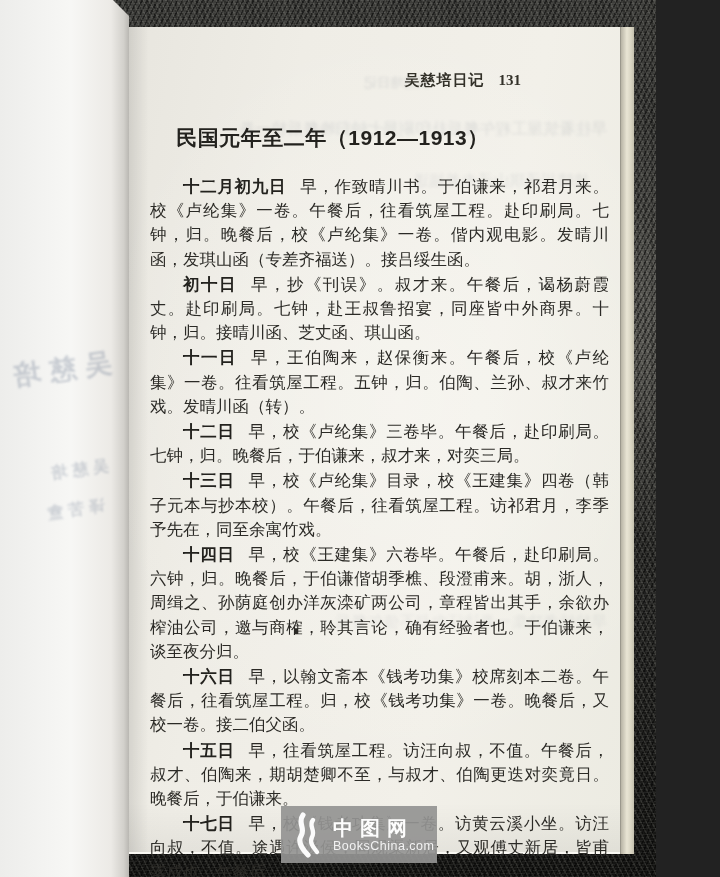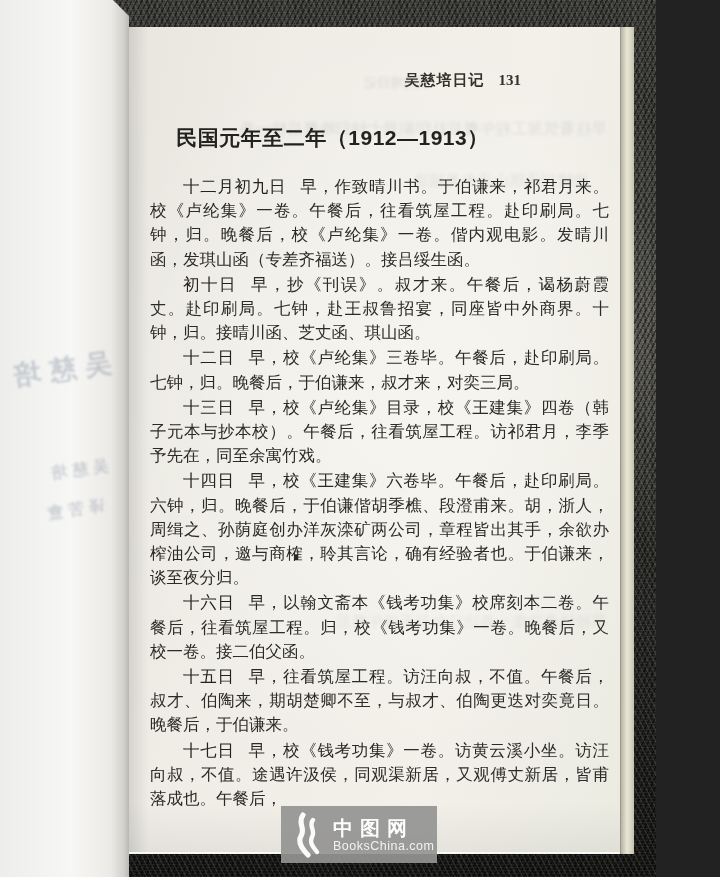--- a/index.html
+++ b/index.html
@@ -46,21 +46,21 @@
   .page-content{position:relative;z-index:2;color:#2b2a26;}
   .header{margin-top:44px;padding-right:100px;text-align:right;
     font-size:15px;font-weight:600;letter-spacing:1px;color:#333129;}
   .header .pagenum{margin-left:14px;letter-spacing:0;}
   .title{margin:34px 85px 0 0;text-align:center;font-size:21px;
     font-family:"Liberation Sans","DejaVu Sans",sans-serif;font-weight:700;
     color:#23221e;letter-spacing:0.5px;}
   .bodytext{margin-top:22px;padding:0 12px 0 21px;font-size:16.5px;line-height:24.2px;
     text-align:justify;color:#2b2a26;}
   .bodytext p{margin:0;text-indent:2em;}
-  .date{font-family:"Liberation Sans","DejaVu Sans",sans-serif;font-weight:400;
+  .date{font-family:"Liberation Sans","DejaVu Sans",sans-serif;font-weight:700;
     color:#23221e;margin-right:0.85em;}
   
   .ghost{position:absolute;transform:scaleX(-1);color:#4a5568;filter:blur(1.6px);
     white-space:nowrap;overflow:hidden;pointer-events:none;z-index:1;}
   .gh-header{left:205px;top:47px;font-size:13px;opacity:.16;width:95px;}
   .gh-a{left:18px;top:92px;font-size:16px;opacity:.12;width:460px;}
   .gh-b{left:150px;top:144px;font-size:16px;opacity:.10;width:310px;}
   .gh-c{left:18px;top:585px;font-size:16px;opacity:.08;width:460px;}
   
   .watermark{position:absolute;left:281px;top:806px;width:156px;height:57px;z-index:5;
@@ -96,20 +96,21 @@
     <div class="page-content">
       <div class="header">
         <span>吴慈培日记</span><span class="pagenum">131</span>
       </div>
 
       <h1 class="title">民国元年至二年（1912—1913）</h1>
 
       <div class="bodytext">
         <p><b class="date">十二月初九日</b><span>早，作致晴川书。于伯谦来，祁君月来。校《卢纶集》一卷。午餐后，往看筑屋工程。赴印刷局。七钟，归。晚餐后，校《卢纶集》一卷。偕内观电影。发晴川函，发琪山函（专差齐福送）。接吕绥生函。</span></p>
         <p><b class="date">初十日</b><span>早，抄《刊误》。叔才来。午餐后，谒杨蔚霞丈。赴印刷局。七钟，赴王叔鲁招宴，同座皆中外商界。十钟，归。接晴川函、芝丈函、琪山函。</span></p>
+        <p><b class="date">十一日</b><span>早，王伯陶来，赵保衡来。午餐后，校《卢纶集》一卷。往看筑屋工程。五钟，归。伯陶、兰孙、叔才来竹戏。发晴川函（转）。</span></p>
         <p><b class="date">十二日</b><span>早，校《卢纶集》三卷毕。午餐后，赴印刷局。七钟，归。晚餐后，于伯谦来，叔才来，对奕三局。</span></p>
         <p><b class="date">十三日</b><span>早，校《卢纶集》目录，校《王建集》四卷（韩子元本与抄本校）。午餐后，往看筑屋工程。访祁君月，李季予先在，同至余寓竹戏。</span></p>
         <p><b class="date">十四日</b><span>早，校《王建集》六卷毕。午餐后，赴印刷局。六钟，归。晚餐后，于伯谦偕胡季樵、段澄甫来。胡，浙人，周缉之、孙荫庭创办洋灰滦矿两公司，章程皆出其手，余欲办榨油公司，邀与商榷，聆其言论，确有经验者也。于伯谦来，谈至夜分归。</span></p>
         <p><b class="date">十六日</b><span>早，以翰文斋本《钱考功集》校席刻本二卷。午餐后，往看筑屋工程。归，校《钱考功集》一卷。晚餐后，又校一卷。接二伯父函。</span></p>
         <p><b class="date">十五日</b><span>早，往看筑屋工程。访汪向叔，不值。午餐后，叔才、伯陶来，期胡楚卿不至，与叔才、伯陶更迭对奕竟日。晚餐后，于伯谦来。</span></p>
         <p><b class="date">十七日</b><span>早，校《钱考功集》一卷。访黄云溪小坐。访汪向叔，不值。途遇许汲侯，同观渠新居，又观傅丈新居，皆甫落成也。午餐后，</span></p>
       </div>
     </div>
   </div>
 

